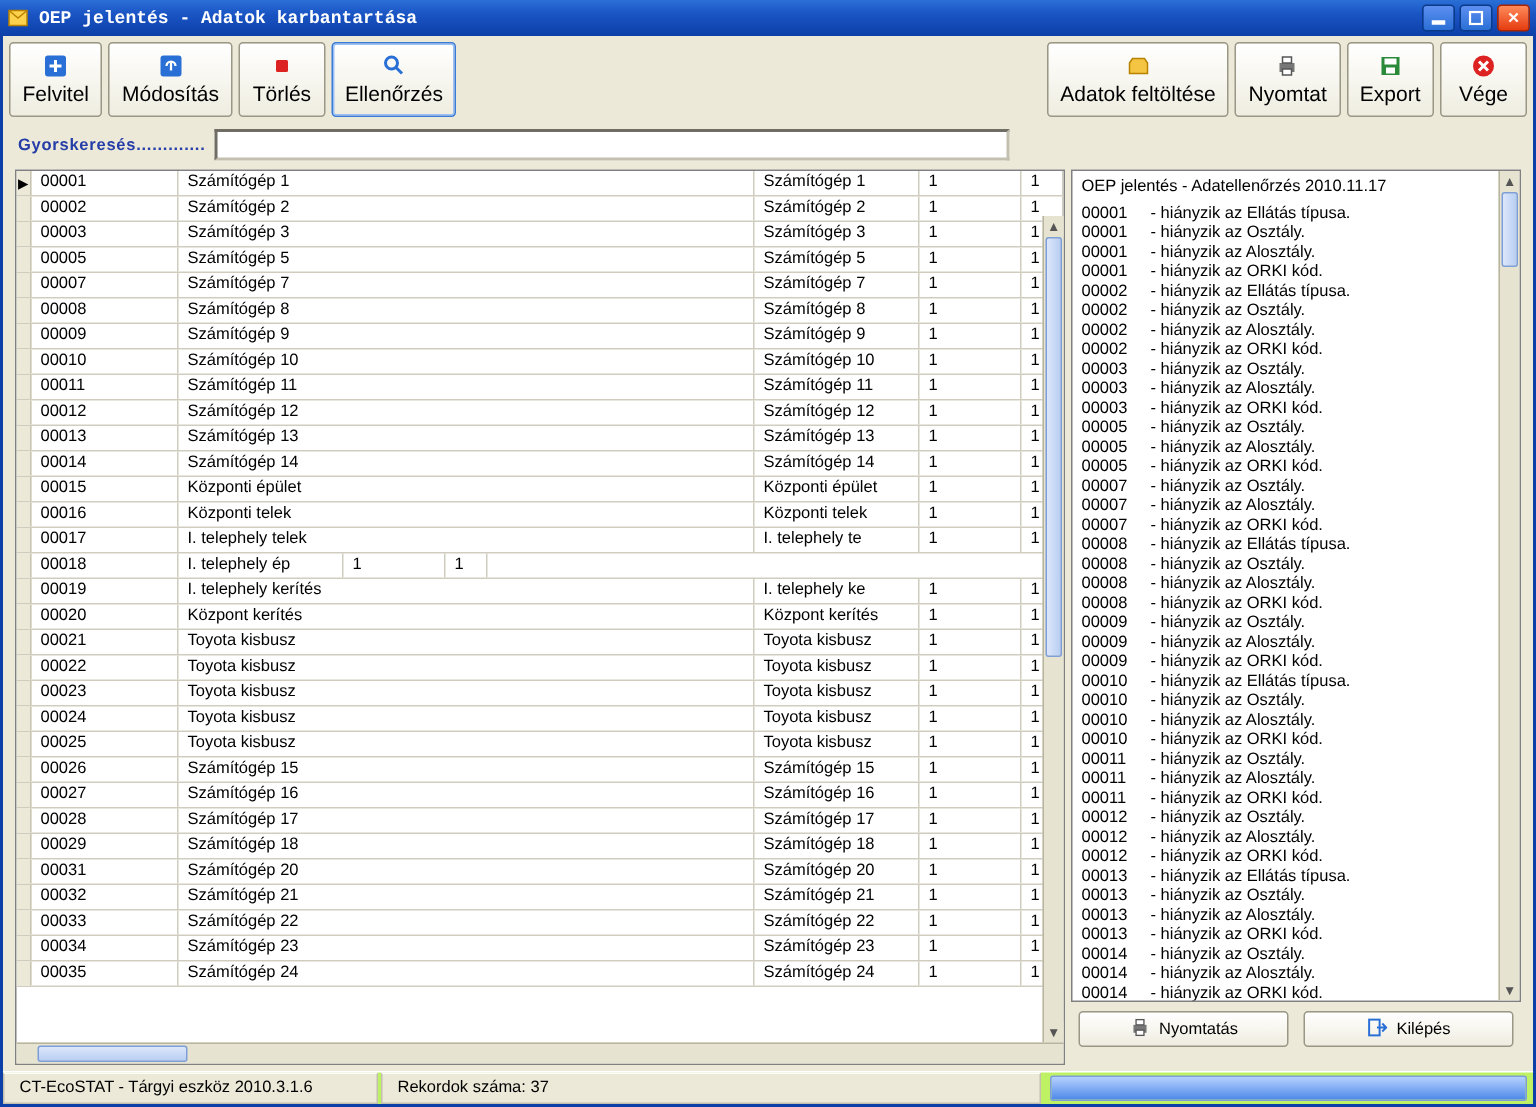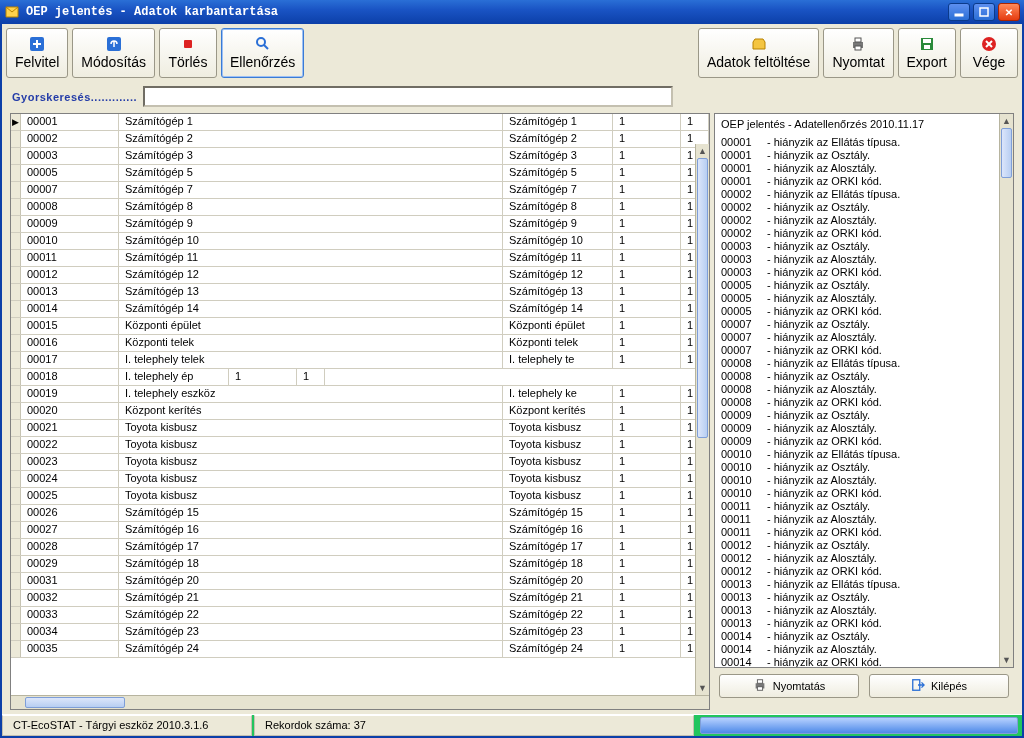--- a/index.html
+++ b/index.html
@@ -67,21 +67,21 @@
   .log-msg { flex:1; }
   .right-scrollbar { position:absolute; right:0; top:0; bottom:0; width:14px; background:#e6e3d0; border-left:1px solid #b7b49f; }
   .right-scrollbar .thumb { position:absolute; left:1px; right:1px; top:14px; height:50px; background:linear-gradient(to right,#dce6fb,#b7cef2); border:1px solid #7e9ed8; border-radius:2px; }
   .right-scrollbar .arr { position:absolute; left:0; right:0; height:14px; text-align:center; font-size:9px; line-height:14px; color:#555; }
   .right-scrollbar .arr.top{top:0;} .right-scrollbar .arr.bot{bottom:0;}
 
   .right-btnrow { display:flex; gap:10px; padding:6px 4px 12px 4px; justify-content:center; }
   .std-btn { flex:1; max-width:140px; height:24px; display:flex; align-items:center; justify-content:center; gap:6px; border:1px solid #9a9787; border-radius:3px; background:linear-gradient(to bottom,#fff,#efede0); font-size:11px; }
 
   
-  .statusbar { height:22px; background:#22c55e; border-top:1px solid #fff; display:flex; align-items:stretch; font-size:11px; }
+  .statusbar { height:22px; background:#bef264; border-top:1px solid #fff; display:flex; align-items:stretch; font-size:11px; }
   .status-cell { padding:3px 10px; border:1px solid #c4c0b0; border-top-color:#fff; margin-right:2px; background:#ece9d8; }
   .status-cell.first { width:250px; }
   .status-cell.second { width:440px; }
   .status-progress { flex:1; margin:2px 4px; border:1px solid #7e9ed8; background:linear-gradient(to bottom,#b7d1ff,#4d89e8); border-radius:2px; }
 </style>
 </head>
 <body>
 
 <div class="titlebar">
   <span class="appicon">
@@ -319,21 +319,21 @@
           <div class="grid-row">
             <div class="indicator"></div>
             <div class="td col-leltari">00018</div>
             <div class="td col-rovid">I. telephely ép</div>
             <div class="td col-megyek">1</div>
             <div class="td col-szo">1</div>
           </div>
           <div class="grid-row">
             <div class="indicator"></div>
             <div class="td col-leltari">00019</div>
-            <div class="td col-megnev">I. telephely eszköz</div>
+            <div class="td col-megnev">I. telephely kerítés</div>
             <div class="td col-rovid">I. telephely ke</div>
             <div class="td col-megyek">1</div>
             <div class="td col-szo">1</div>
           </div>
           <div class="grid-row">
             <div class="indicator"></div>
             <div class="td col-leltari">00020</div>
             <div class="td col-megnev">Központ kerítés</div>
             <div class="td col-rovid">Központ kerítés</div>
             <div class="td col-megyek">1</div>

